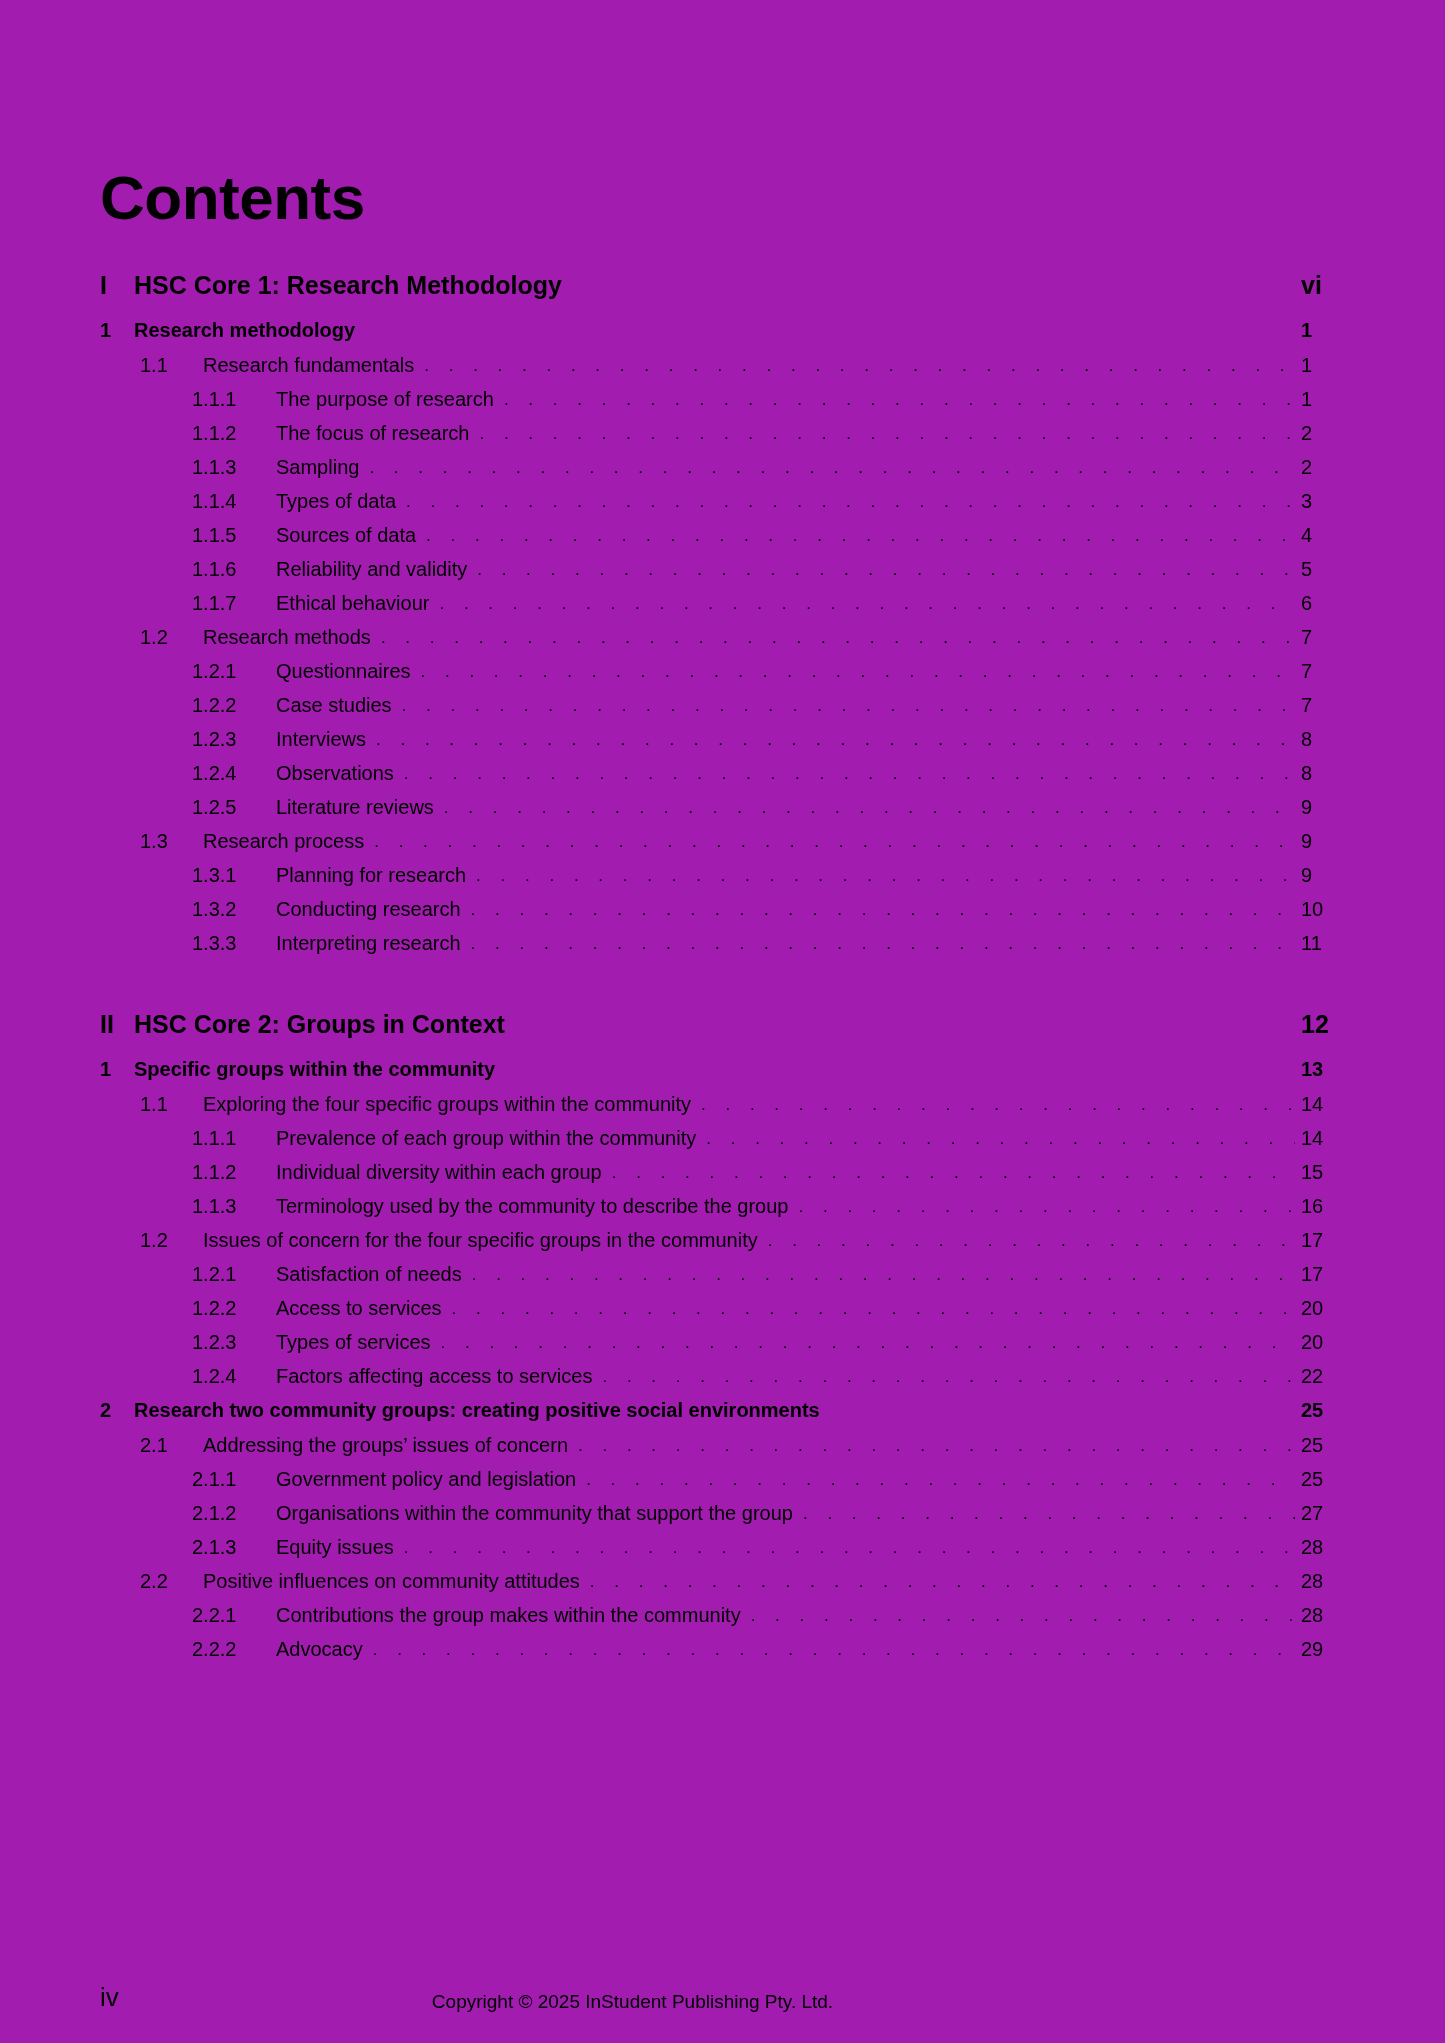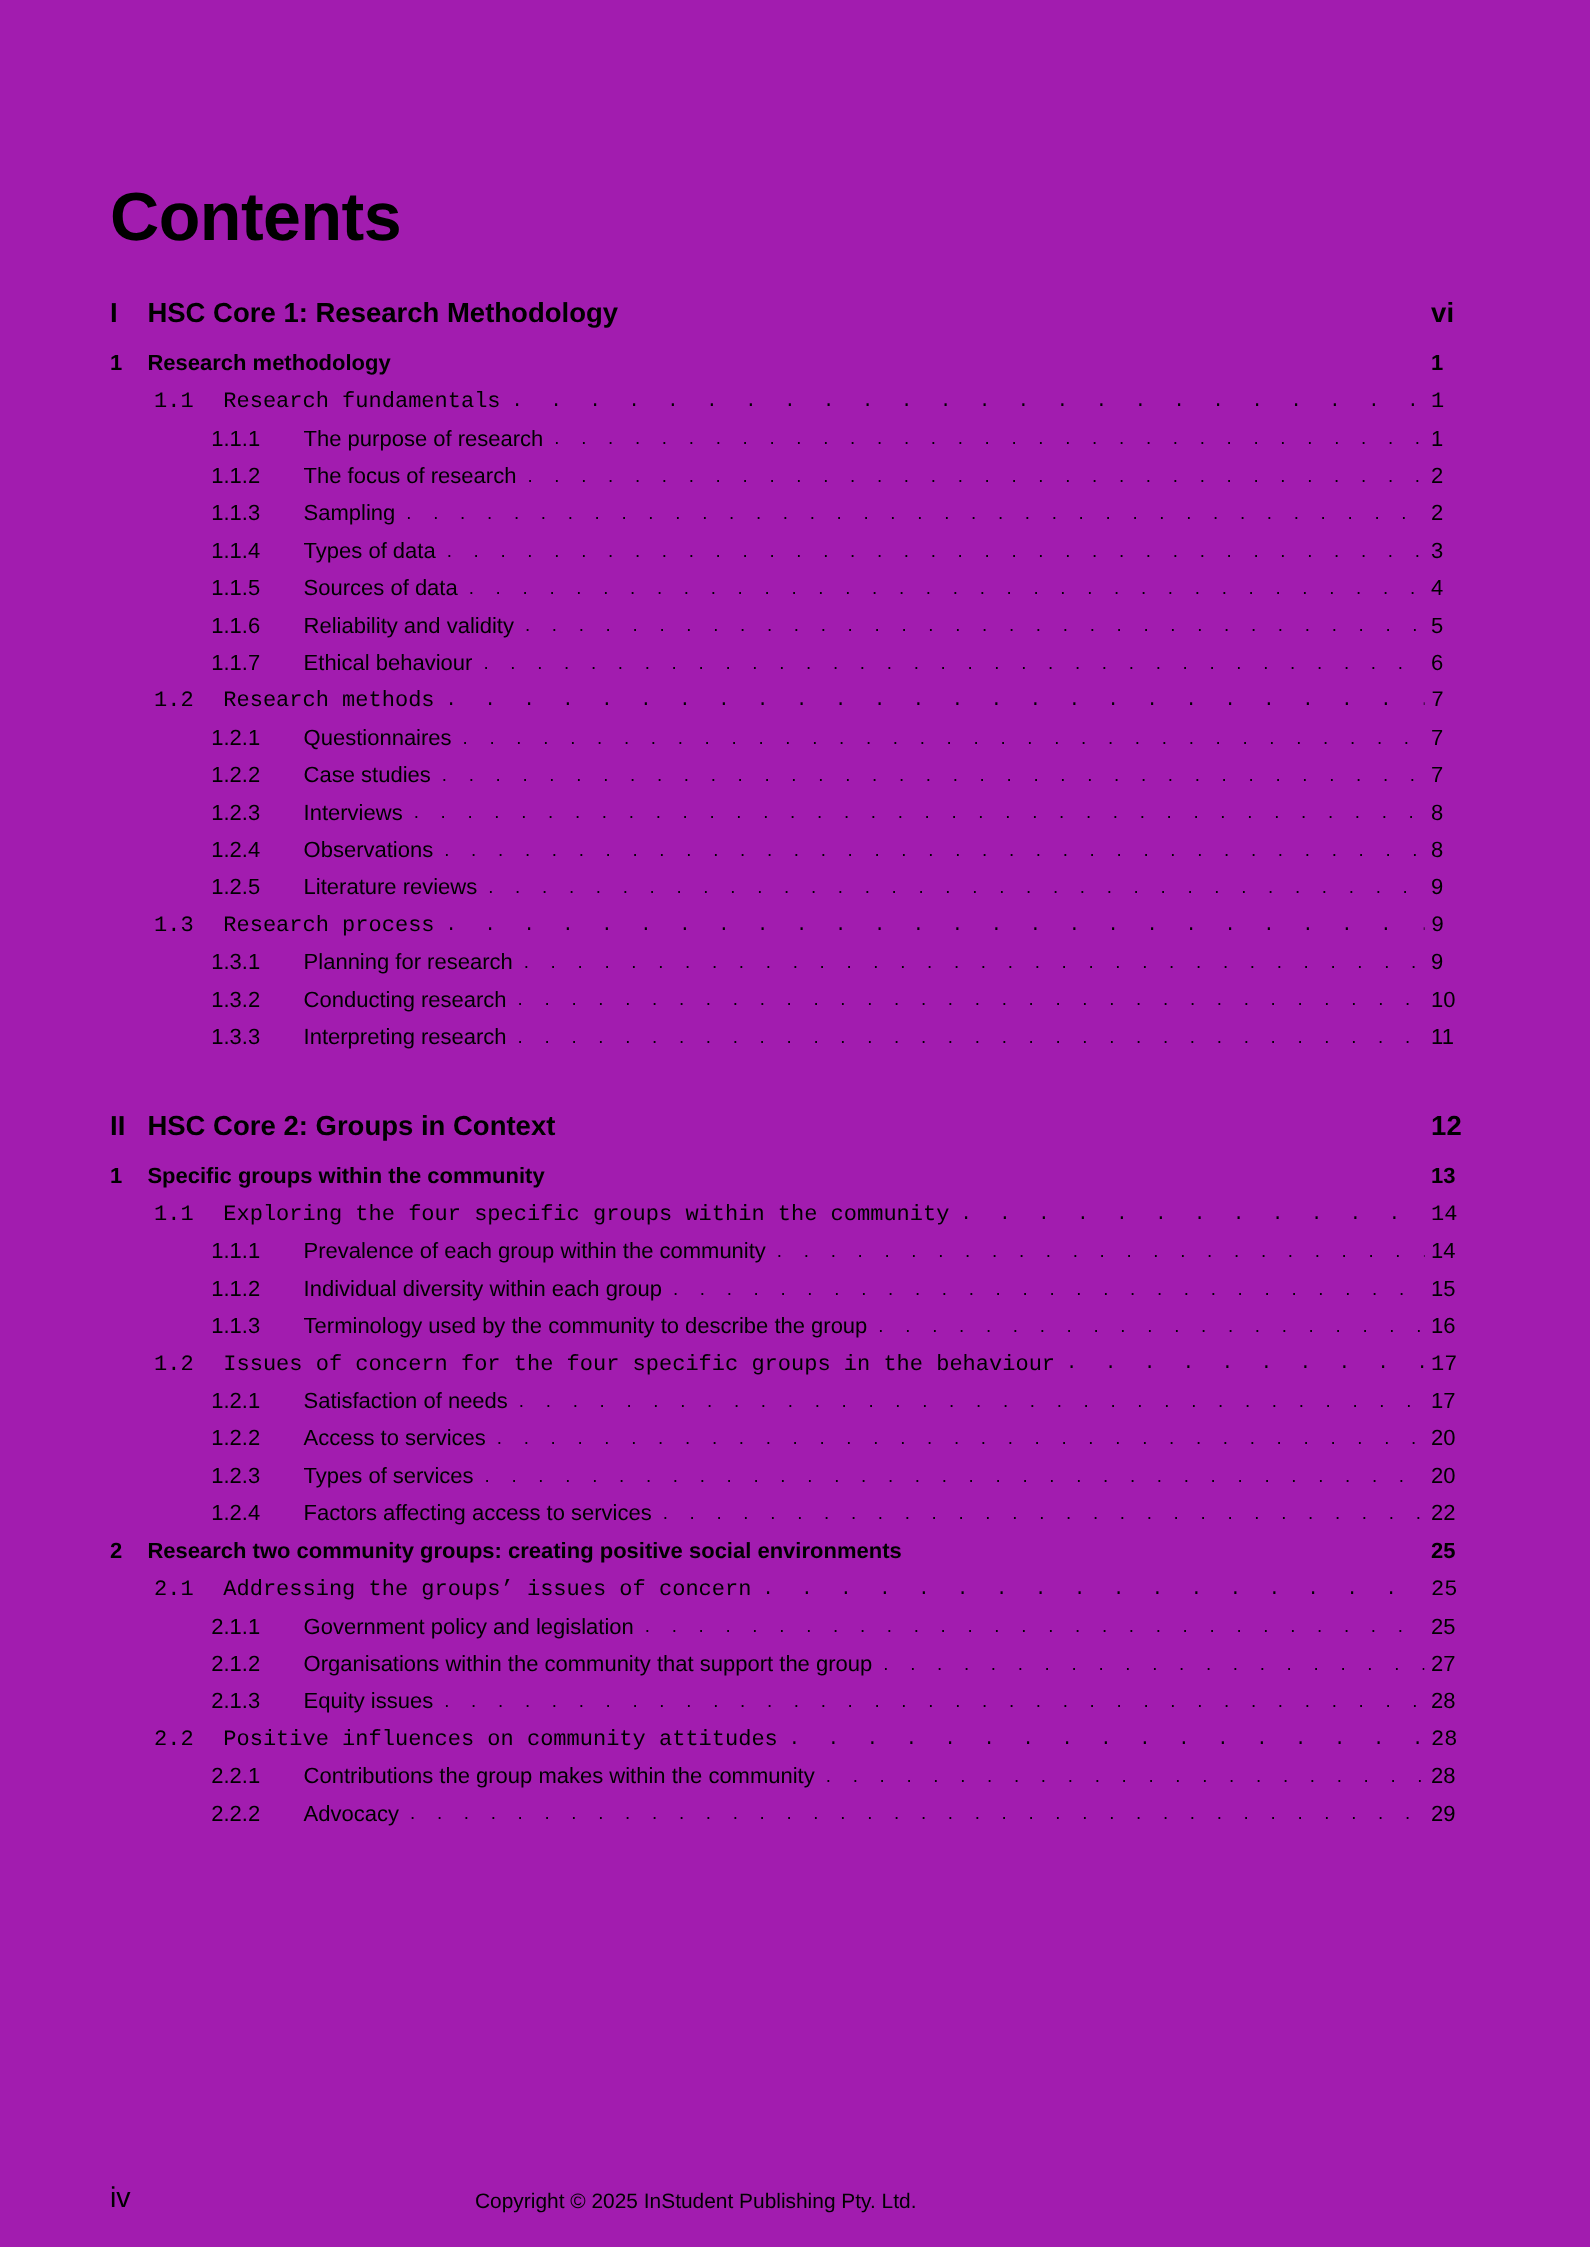--- a/index.html
+++ b/index.html
@@ -93,21 +93,20 @@
   }
   .lvl-chapter .num   { width: 34px; }
   .lvl-chapter .pg    { font-size: 20px; }
 
   
   .lvl-section {
     font-size: 20px;
     font-weight: normal;
     height: 34px;
     padding-left: 40px;
-    font-family: Liberation Mono, monospace;
   }
   .lvl-section .num   { width: 63px; }
   .lvl-section .pg    { font-size: 20px; }
 
   
   .lvl-subsection {
     font-size: 20px;
     font-weight: normal;
     height: 34px;
     padding-left: 92px;
@@ -303,21 +302,21 @@
         <span class="pg">15</span>
       </div>
       <div class="toc-row lvl-subsection">
         <span class="num">1.1.3</span>
         <span class="label">Terminology used by the community to describe the group</span>
         <span class="leader">. . . . . . . . . . . . . . . . . . . . . . . . . . . . . . . . . . . . . . . . . . . . . . . . . . . . . . . . . . . . . . . . . . . . . . . . . . . . . . .</span>
         <span class="pg">16</span>
       </div>
       <div class="toc-row lvl-section">
         <span class="num">1.2</span>
-        <span class="label">Issues of concern for the four specific groups in the behaviour</span>
+        <span class="label">Issues of concern for the four specific groups in the community</span>
         <span class="leader">. . . . . . . . . . . . . . . . . . . . . . . . . . . . . . . . . . . . . . . . . . . . . . . . . . . . . . . . . . . . . . . . . . . . . . . . . . . . . . .</span>
         <span class="pg">17</span>
       </div>
       <div class="toc-row lvl-subsection">
         <span class="num">1.2.1</span>
         <span class="label">Satisfaction of needs</span>
         <span class="leader">. . . . . . . . . . . . . . . . . . . . . . . . . . . . . . . . . . . . . . . . . . . . . . . . . . . . . . . . . . . . . . . . . . . . . . . . . . . . . . .</span>
         <span class="pg">17</span>
       </div>
       <div class="toc-row lvl-subsection">

